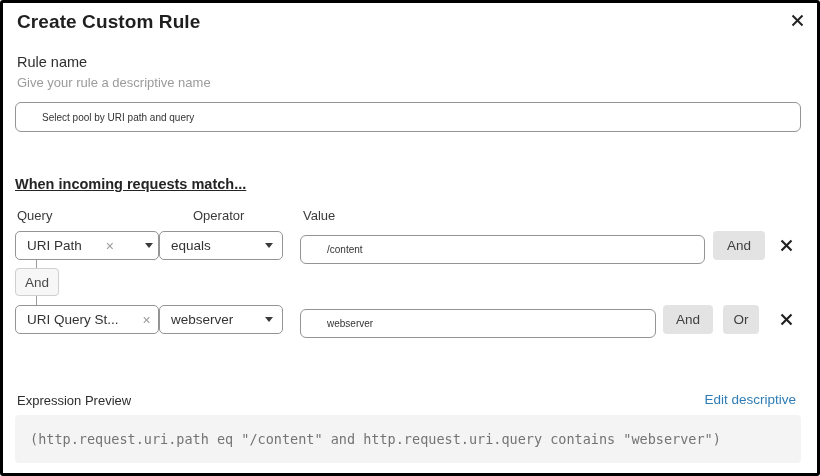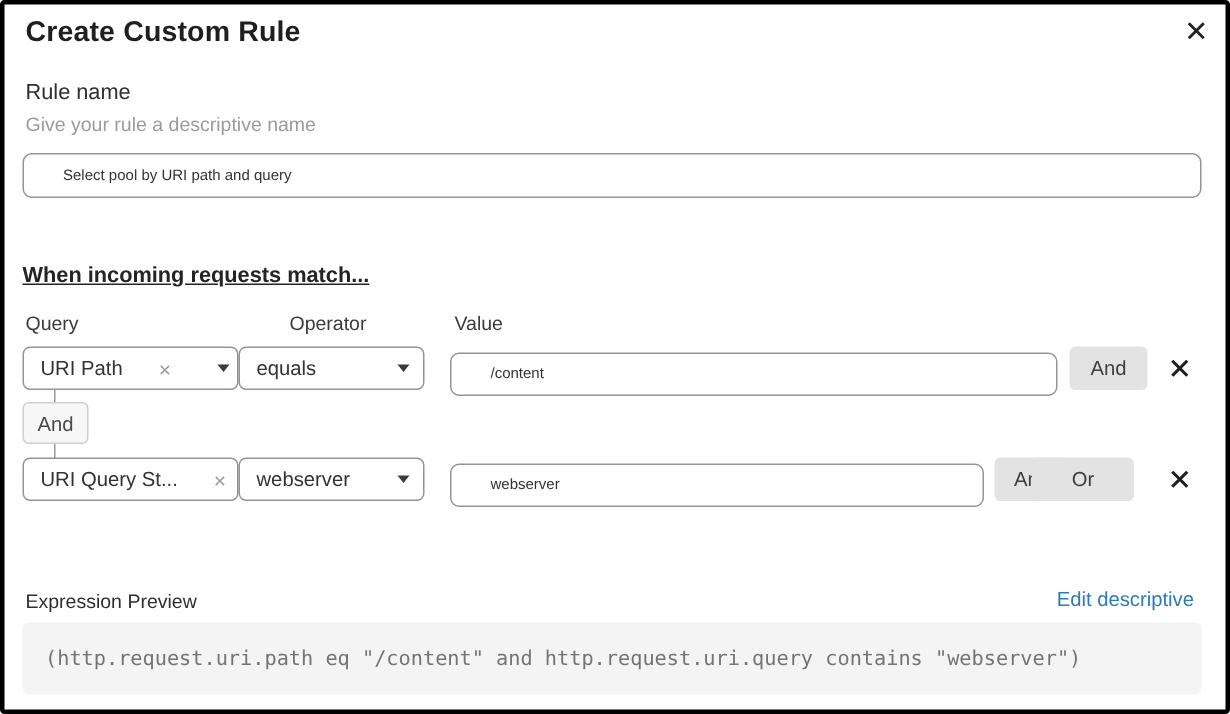--- a/index.html
+++ b/index.html
@@ -56,21 +56,21 @@
   .value-input-1 { width:405px; }
   .value-input-2 { width:356px; }
 
   .gray-btn {
     position:absolute; top:0; height:29px; border:none; border-radius:4px;
     background:#e3e3e3; color:#3f3f3f; font-size:13.5px;
     font-family:"Liberation Sans","DejaVu Sans",sans-serif; cursor:pointer;
   }
   .and-btn-1 { left:710px; width:52px; }
   .and-btn-2 { left:660px; width:50px; }
-  .or-btn-2  { left:685px; width:68px; }
+  .or-btn-2  { left:720px; width:36px; }
 
   .delete-btn { position:absolute; top:0; left:772px; width:22px; height:29px; background:none; border:none; cursor:pointer; padding:0; }
 
   .conn-line { position:absolute; left:33px; width:1px; background:#9a9a9a; }
   .conn-line-1 { top:257px; height:9px; }
   .conn-line-2 { top:293px; height:10px; }
   .conn-badge {
     position:absolute; left:12px; top:265px; width:44px; height:28px;
     background:#f7f7f7; border:1px solid #cfcfcf; border-radius:4px;
     display:flex; align-items:center; justify-content:center;

